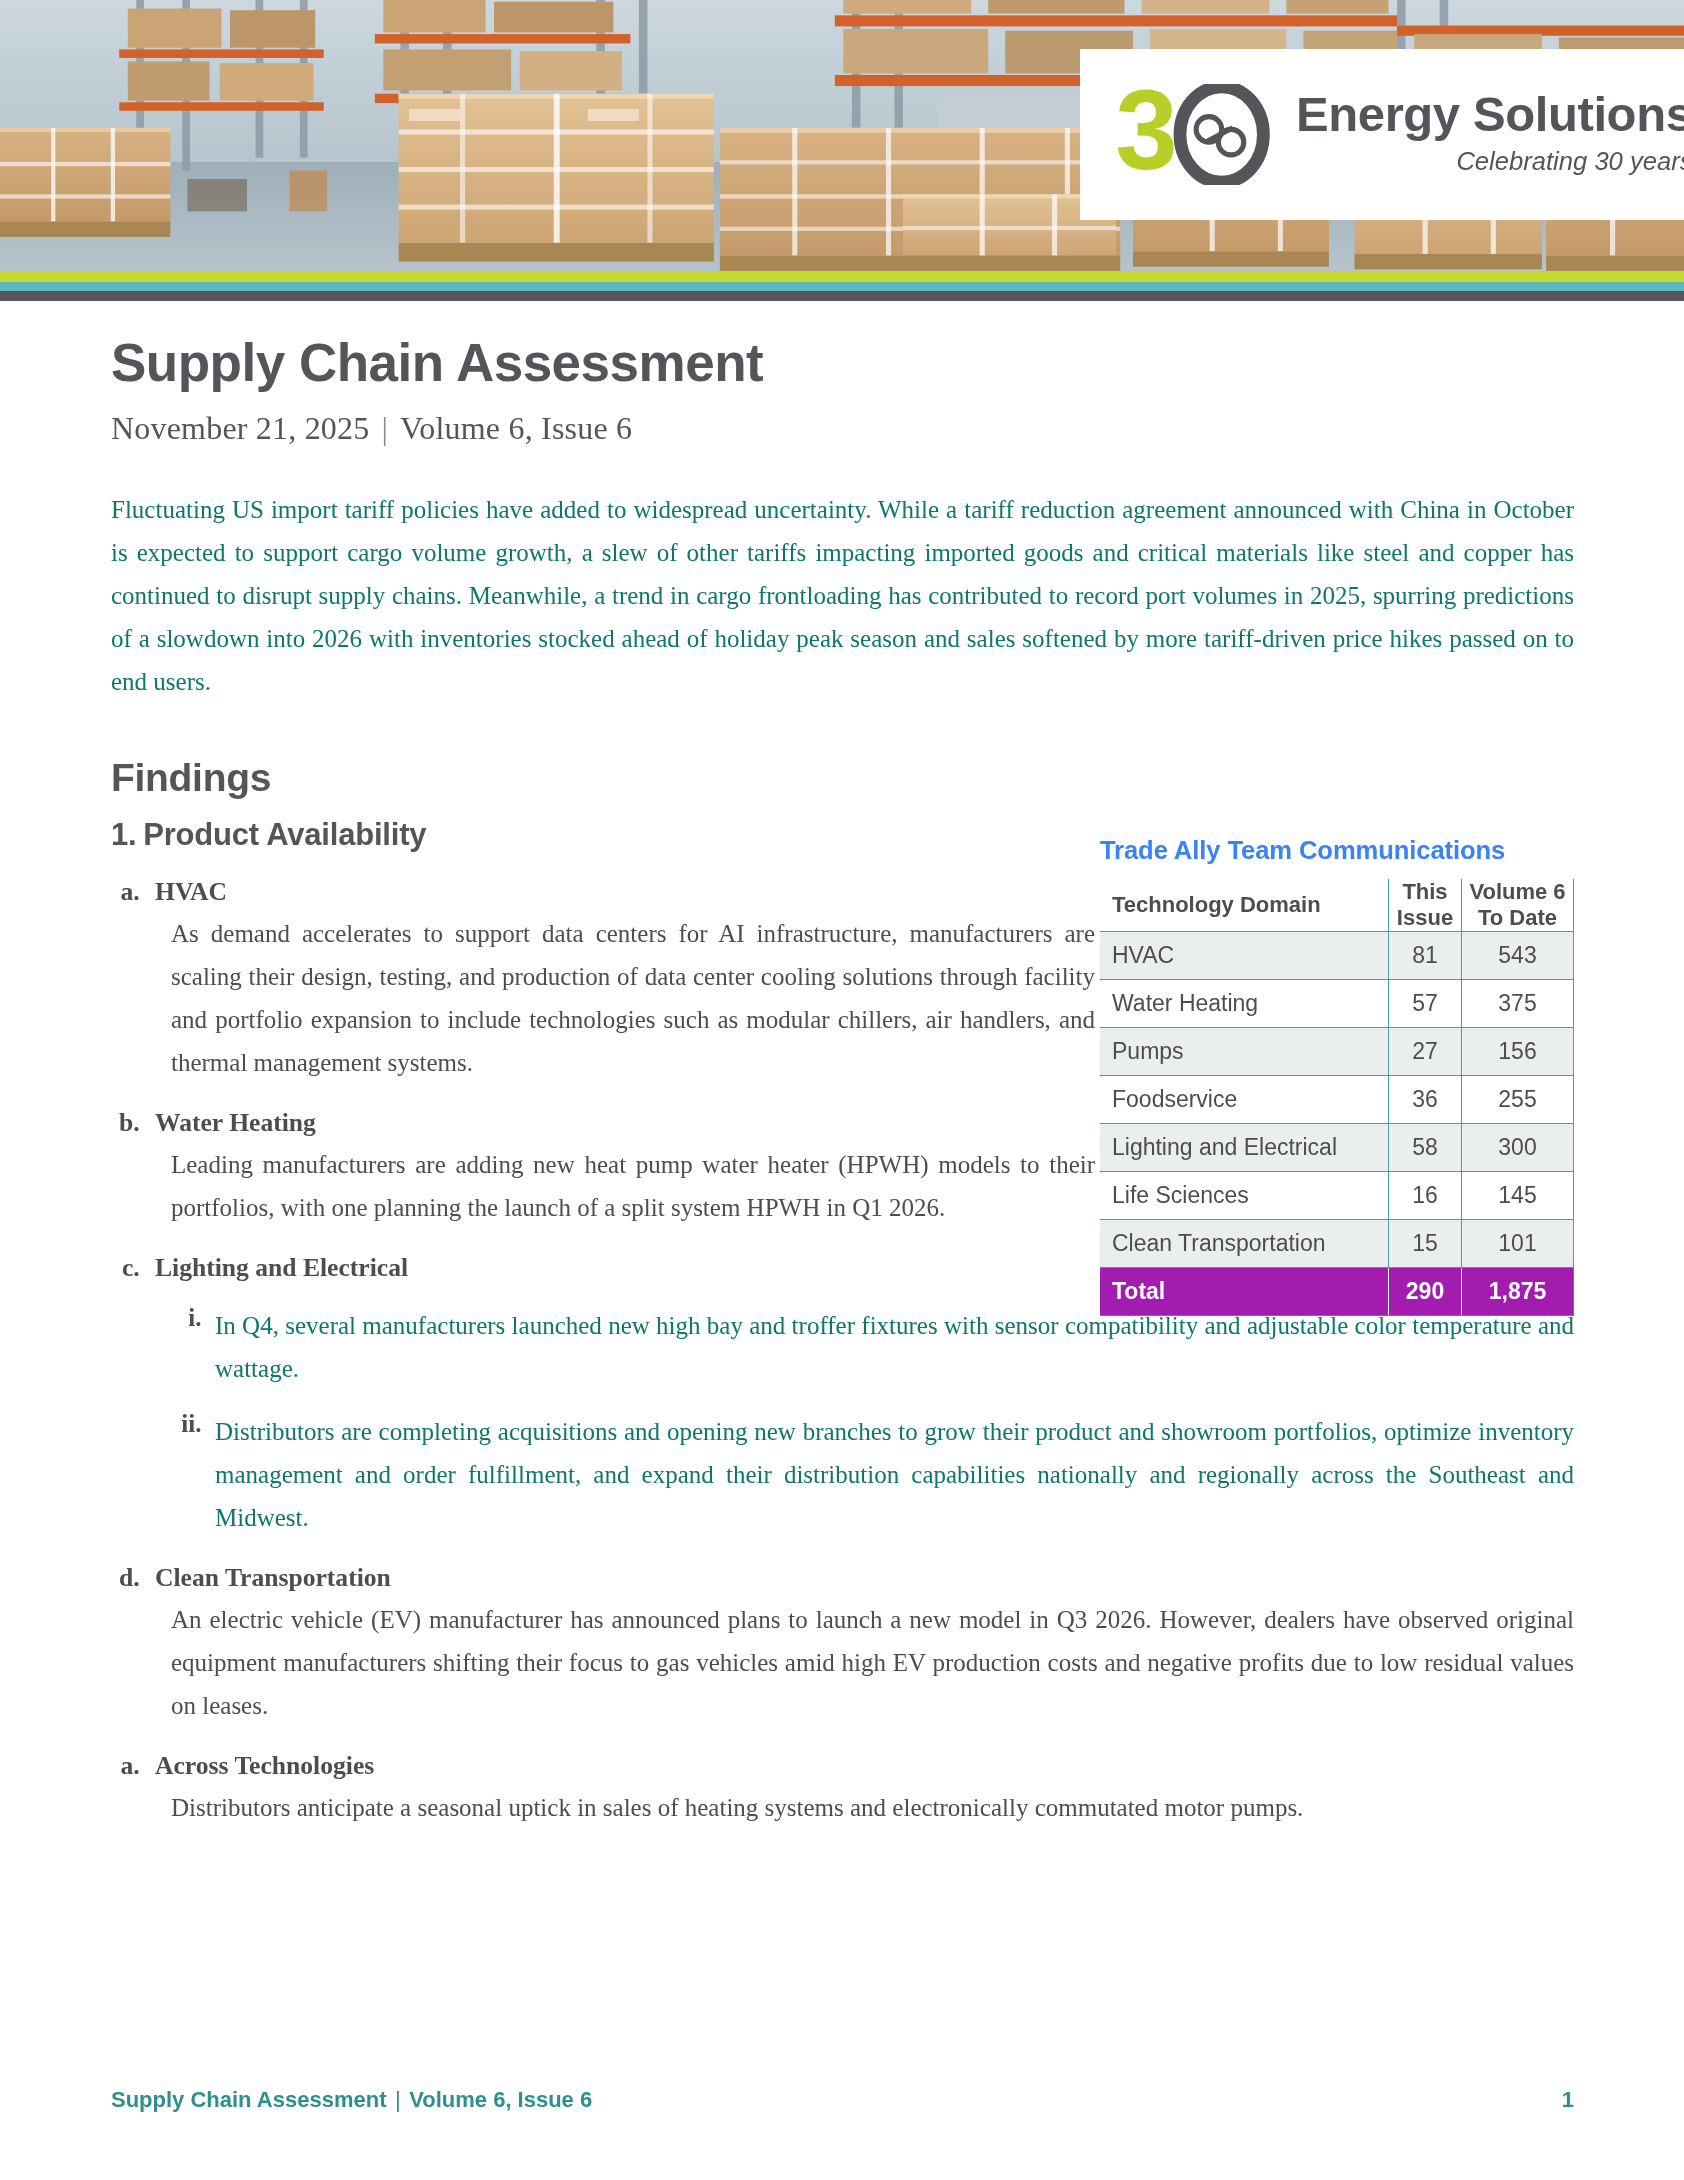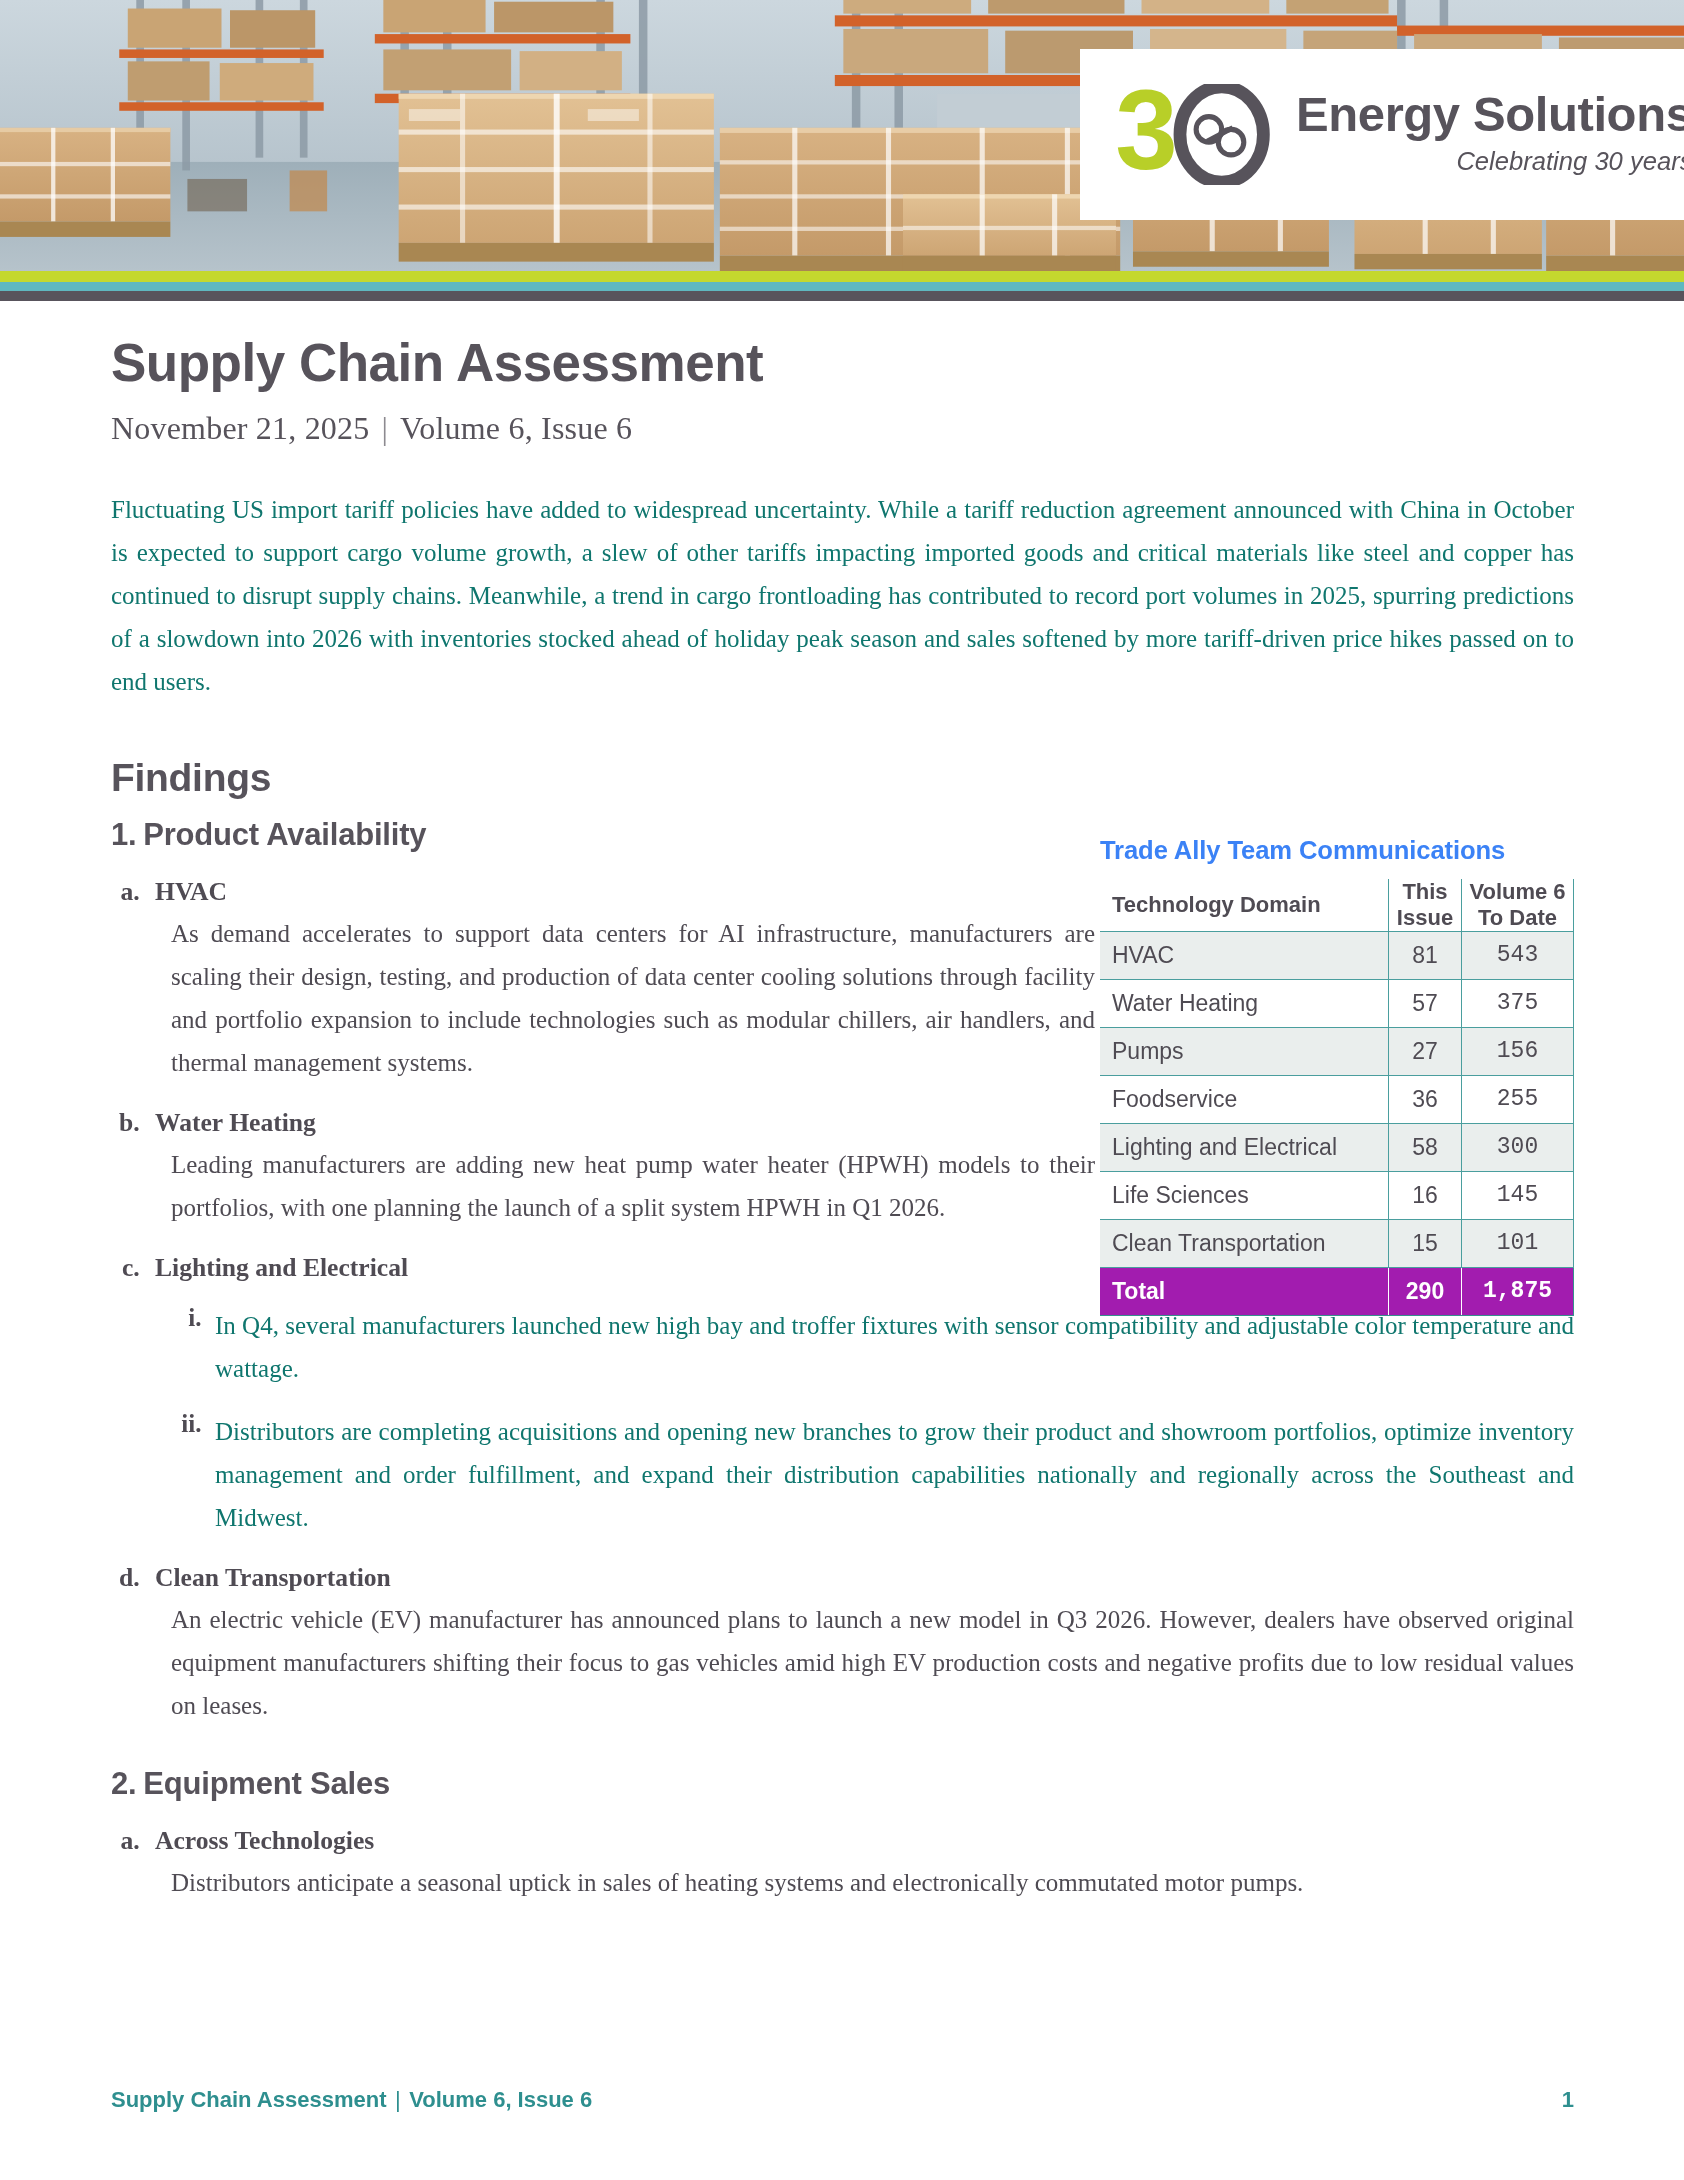--- a/index.html
+++ b/index.html
@@ -225,21 +225,20 @@
   }
   .trow td.c-dom { text-align: left; padding-left: 12px; }
   .trow td.c-num {
     text-align: center;
     border-left: 1.7px solid #4a9e9e;
   }
   .trow td.c-num2 {
     text-align: center;
     border-left: 1.7px solid #4a9e9e;
     border-right: 1.7px solid #4a9e9e;
-    font-family: Liberation Mono, monospace;
   }
   .trow.alt td { background: #eaeeed; }
   .trow.total td {
     background: #a21caf;
     color: #ffffff;
     font-weight: bold;
     border-bottom: 1.7px solid #37908e;
   }
   .trow.total td.c-num { border-left: 1.7px solid #ffffff; }
   .trow.total td.c-num2 { border-left: 1.7px solid #ffffff; border-right: 1.7px solid #37908e; }
@@ -551,23 +550,20 @@
           <span class="marker">ii.</span>
           <span class="txt">Distributors are completing acquisitions and opening new branches to grow their product and showroom portfolios, optimize inventory management and order fulfillment, and expand their distribution capabilities nationally and regionally across the Southeast and Midwest.</span>
         </div>
 
         <div class="lvl-a">
           <span class="marker">d.</span>
           <span class="label">Clean Transportation</span>
         </div>
         <p class="body-a">An electric vehicle (EV) manufacturer has announced plans to launch a new model in Q3 2026. However, dealers have observed original equipment manufacturers shifting their focus to gas vehicles amid high EV production costs and negative profits due to low residual values on leases.</p>
 
-        <h3 class="h-num" style="margin-top:39px">
-          <span class="n">2.</span><span>Equipment Sales</span>
-        </h3>
 
         <div class="lvl-a">
           <span class="marker">a.</span>
           <span class="label">Across Technologies</span>
         </div>
         <p class="body-a">Distributors anticipate a seasonal uptick in sales of heating systems and electronically commutated motor pumps.</p>
       </div>
 
     </div>
   </div>

